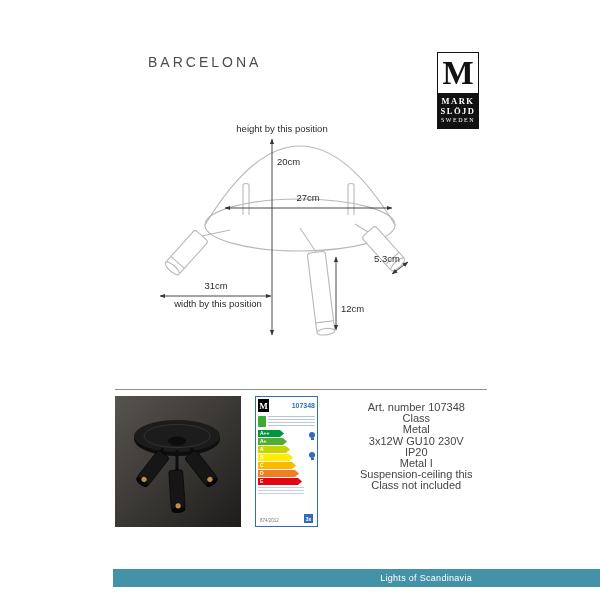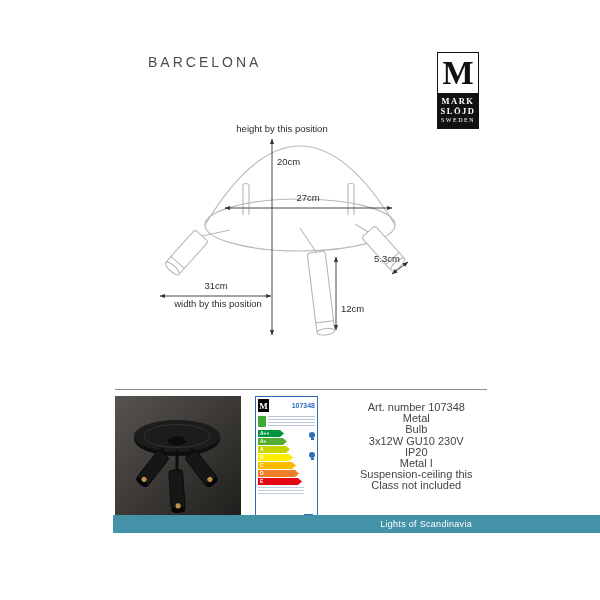--- a/index.html
+++ b/index.html
@@ -53,21 +53,21 @@
   .elabel-footer { position:absolute; bottom:3px; left:4px; right:4px;
                    display:flex; justify-content:space-between; align-items:flex-end; }
   .reg { font-size:4.5px; color:#777; }
   .mult { width:9px; height:9px; background:#2f6db8; color:#fff; font-size:5px; font-weight:bold;
           display:flex; align-items:center; justify-content:center; }
 
   
   .specs { position:absolute; left:360px; top:402px; font-size:11px; line-height:11.2px; color:#454545;text-align:center; }
 
   
-  .footer-bar { position:absolute; left:113px; top:515px; width:487px; height:18px; background:#4392a7; }
+  .footer-bar { position:absolute; left:113px; top:569px; width:487px; height:18px; background:#4392a7; }
   .footer-text { line-height:18px; text-align:right; padding-right:128px; color:#fff;
                  font-size:9px; letter-spacing:.3px; }
 </style>
 </head>
 <body>
 
 <div class="page">
 
   <div class="title">BARCELONA</div>
 
@@ -189,22 +189,22 @@
     </div>
     <div class="sub-lines"></div>
     <div class="elabel-footer">
       <div class="reg">874/2012</div>
       <div class="mult">3x</div>
     </div>
   </div>
 
   <div class="specs">
     <div>Art. number 107348</div>
+    <div>Class</div>
     <div>Metal</div>
-    <div>Bulb</div>
     <div>3x12W GU10 230V</div>
     <div>IP20</div>
     <div>Metal I</div>
     <div>Suspension-ceiling this</div>
     <div>Class not included</div>
   </div>
 
   <div class="footer-bar" style="background: rgb(67, 146, 167);">
     <div class="footer-text">Lights of Scandinavia</div>
   </div>

